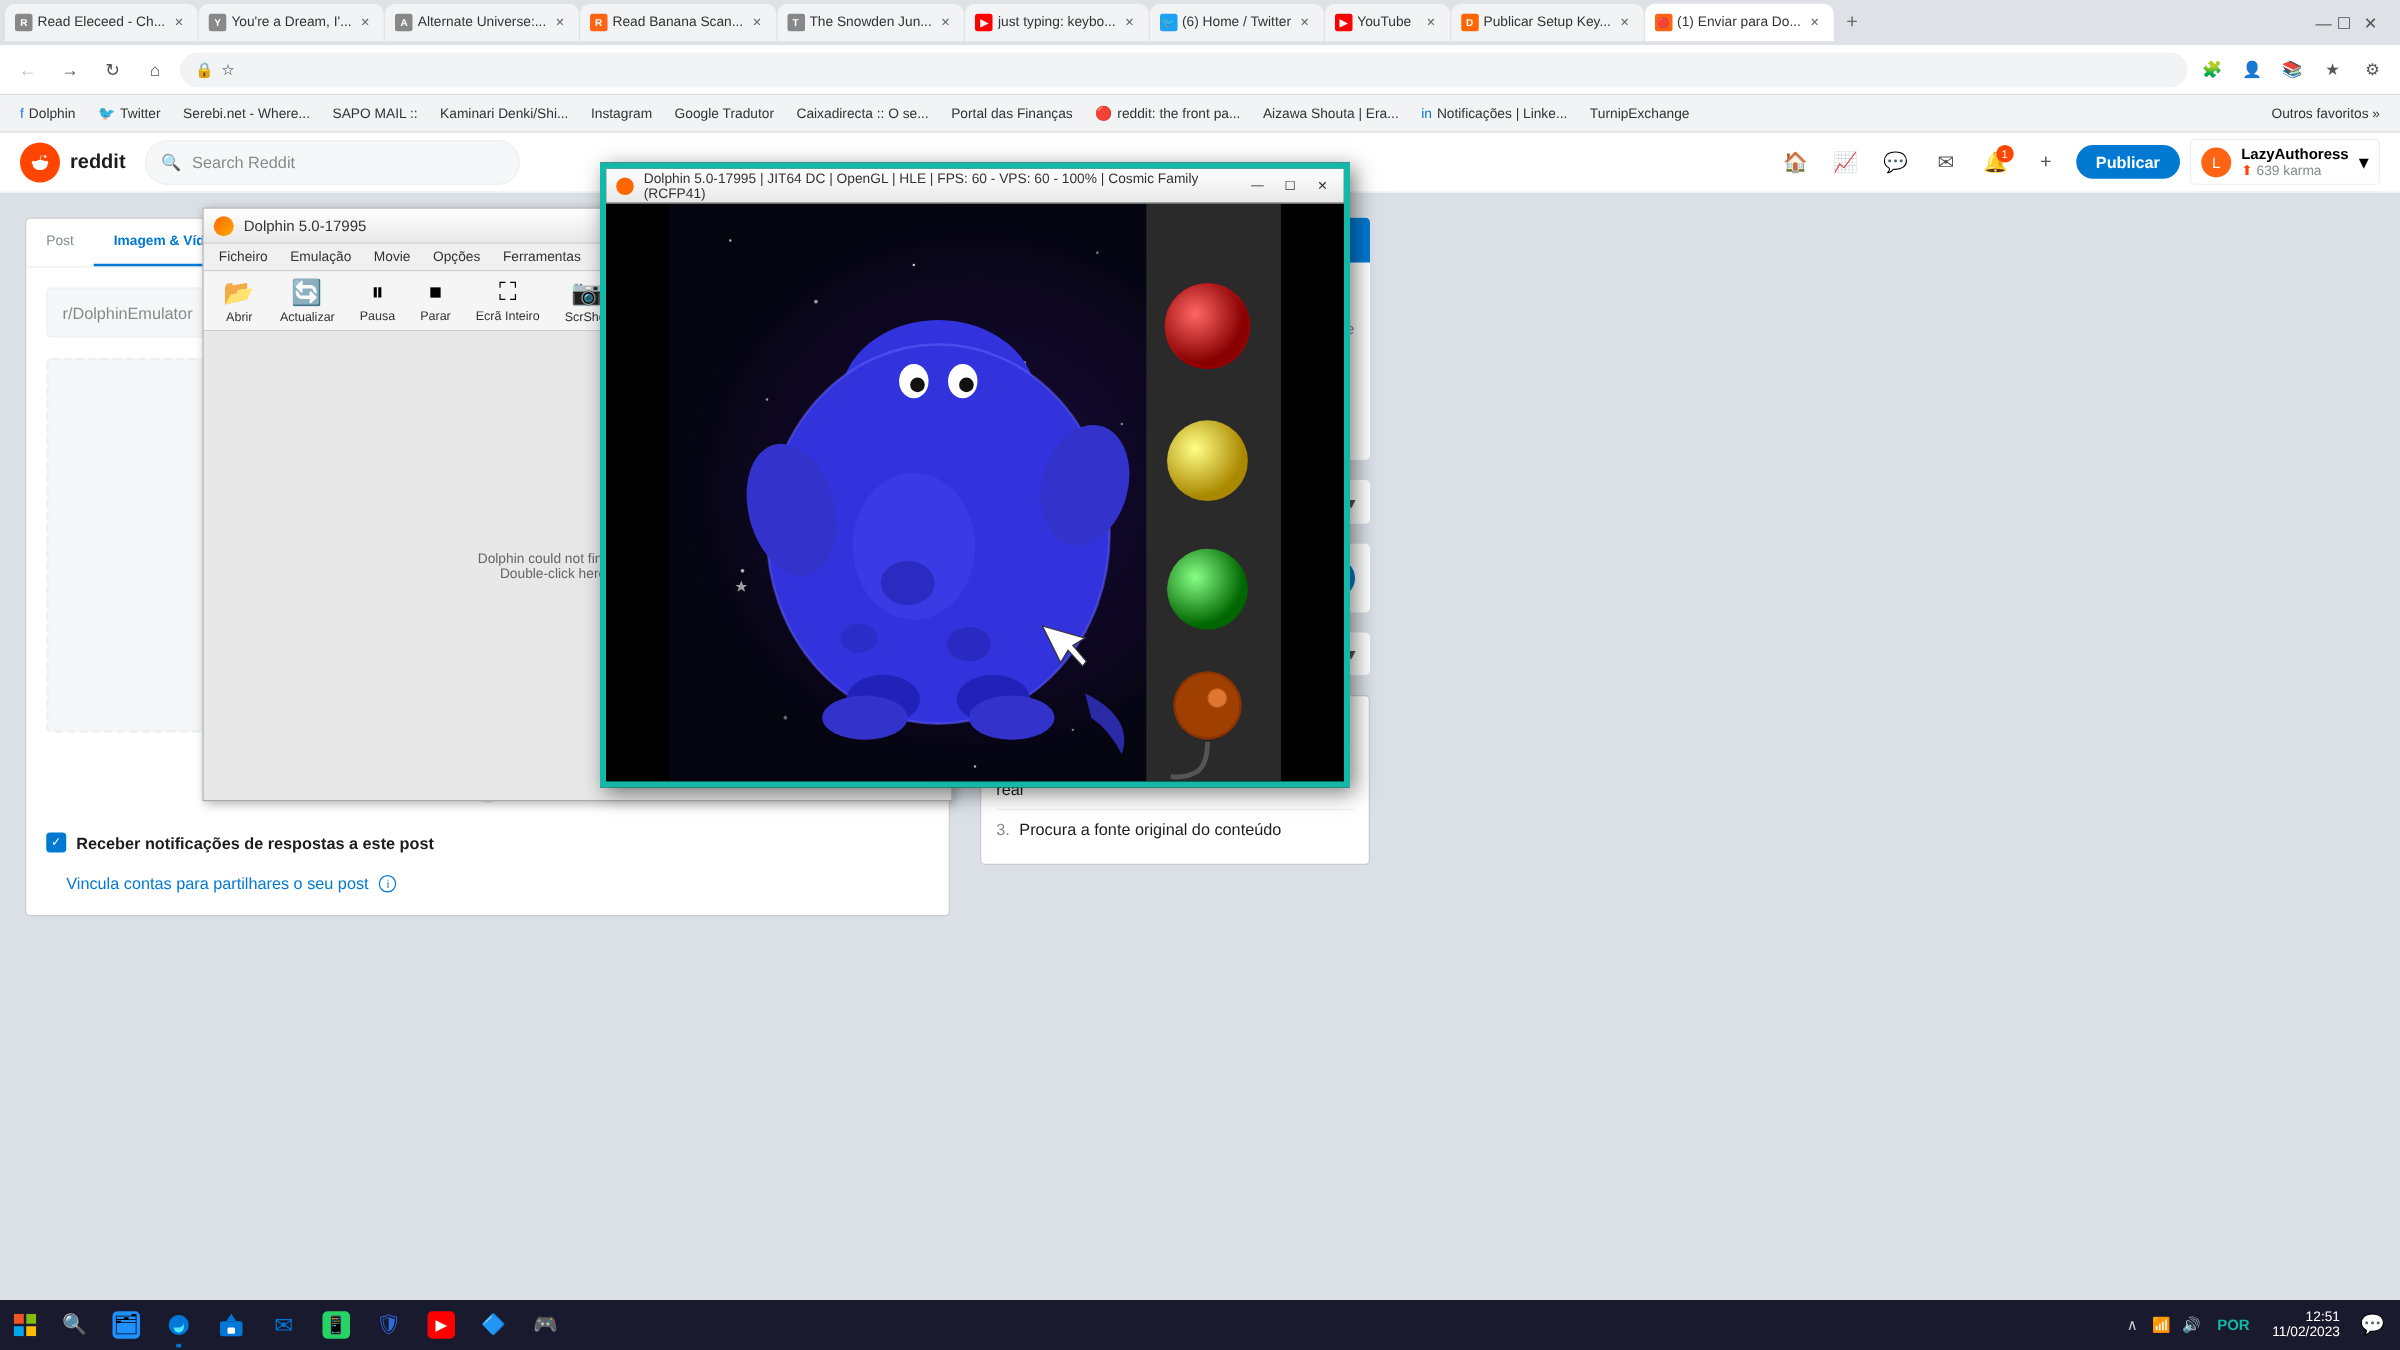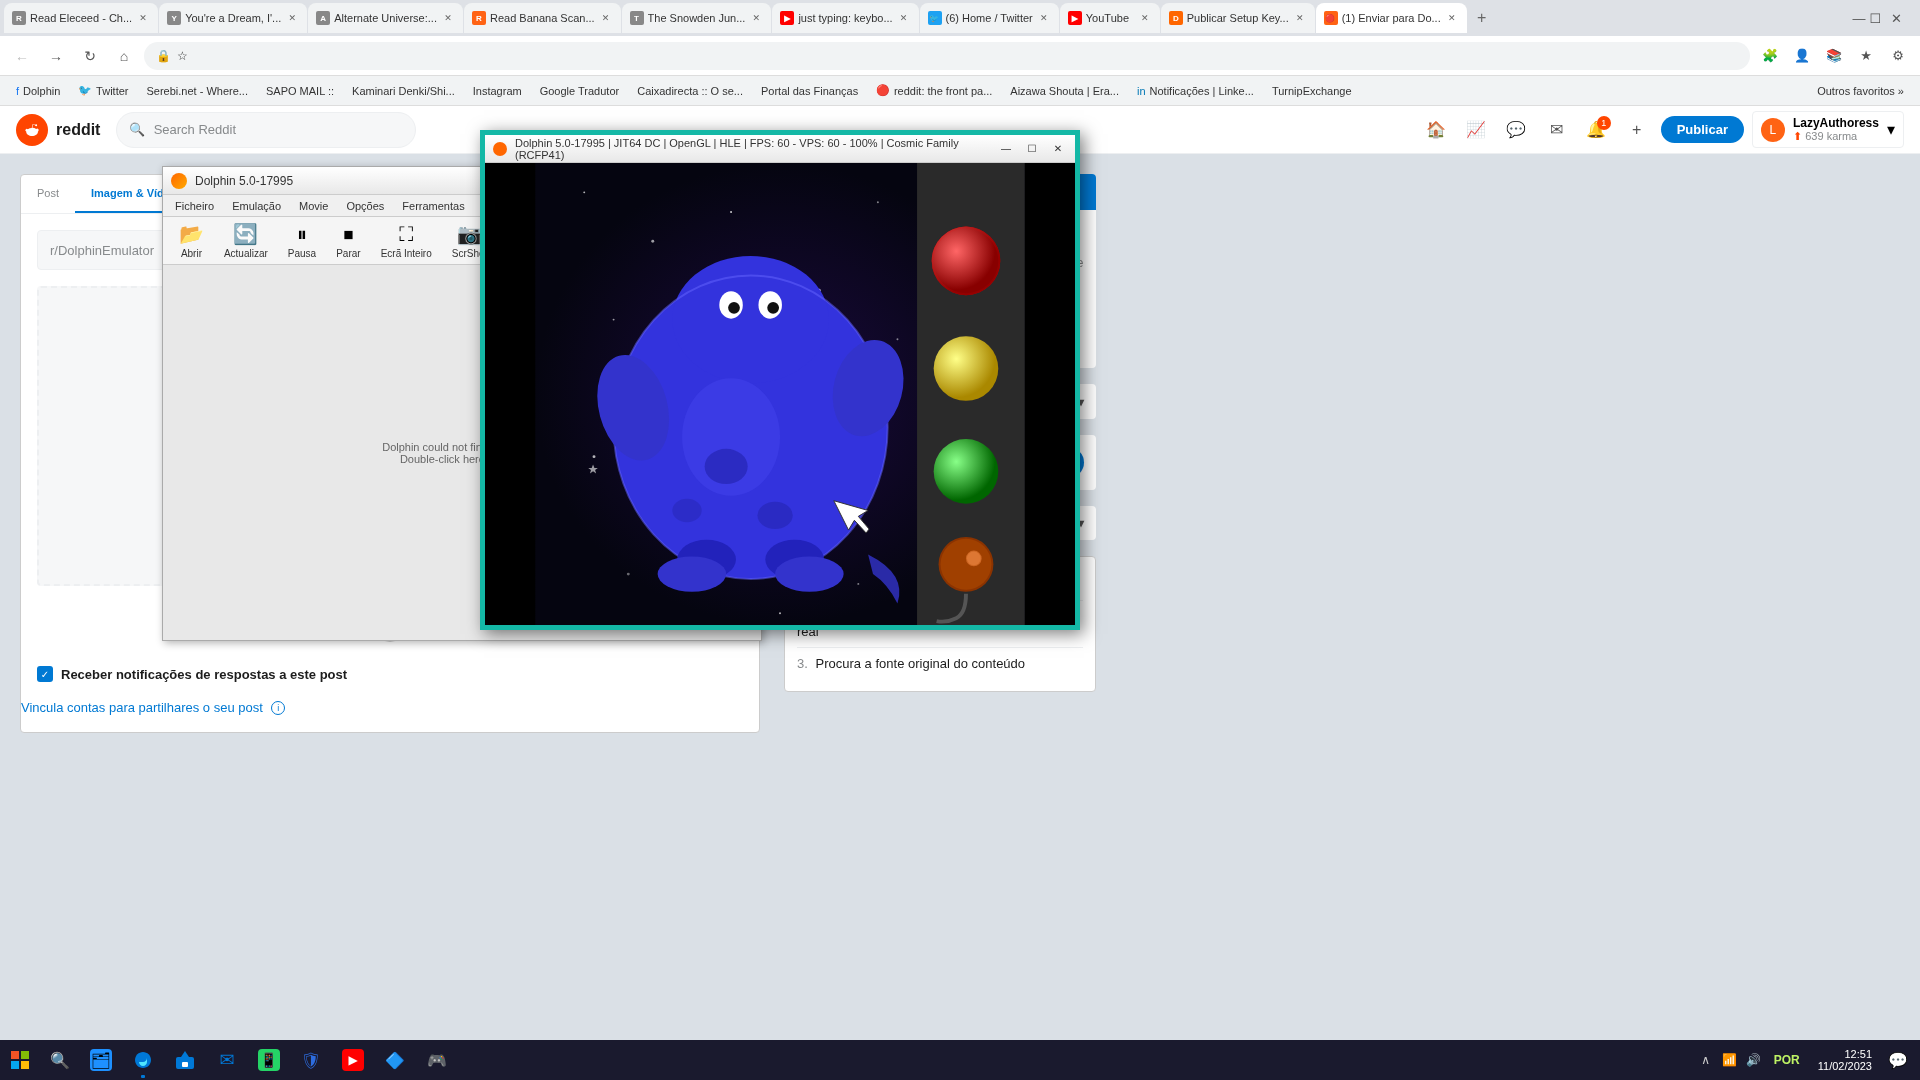--- a/index.html
+++ b/index.html
@@ -52,21 +52,21 @@
     .karma-icon { color: #ff4500; font-size: 11px; }
     .form-tabs { display: flex; border-bottom: 1px solid #edeff1; }
     .form-tab { padding: 12px 16px; font-size: 11px; color: #878a8c; cursor: pointer; border-bottom: 2px solid transparent; }
     .form-tab.active { color: #0079d3; border-bottom-color: #0079d3; font-weight: 600; }
 
     
     .notification-row { display: flex; align-items: center; gap: 8px; margin: 16px; }
     .checkbox-blue { width: 16px; height: 16px; background: #0079d3; border-radius: 3px; display: flex; align-items: center; justify-content: center; color: white; font-size: 10px; flex-shrink: 0; }
     .notification-text { font-size: 13px; font-weight: 600; color: #1c1c1c; }
 
-    .link-accounts { margin: 8px 0 16px; }
+    .link-accounts { margin: 8px 32px 16px; }
     .link-accounts a { color: #0079d3; font-size: 13px; text-decoration: none; }
     .info-icon { display: inline-flex; align-items: center; justify-content: center; width: 14px; height: 14px; border-radius: 50%; border: 1px solid #0079d3; color: #0079d3; font-size: 9px; cursor: pointer; margin-left: 4px; vertical-align: middle; }
 
     
     .right-sidebar { width: 312px; flex-shrink: 0; }
     .sidebar-card { background: #fff; border-radius: 4px; margin-bottom: 16px; overflow: hidden; }
     .sidebar-card-body { padding: 12px; }
     .sidebar-card-title { font-size: 14px; font-weight: 700; color: #1c1c1c; margin-bottom: 4px; }
     .sidebar-card-desc { font-size: 12px; color: #878a8c; margin-bottom: 8px; }
     .sidebar-rule { font-size: 13px; color: #1c1c1c; padding: 8px 0; border-bottom: 1px solid #edeff1; }
@@ -110,21 +110,21 @@
     .taskbar-search { width: 40px; height: 40px; display: flex; align-items: center; justify-content: center; cursor: pointer; color: white; }
     .taskbar-apps { display: flex; align-items: center; gap: 0; }
     .taskbar-app { width: 42px; height: 40px; display: flex; align-items: center; justify-content: center; cursor: pointer; position: relative; }
     .taskbar-app-icon { width: 22px; height: 22px; border-radius: 4px; display: flex; align-items: center; justify-content: center; }
     .app-indicator { position: absolute; bottom: 2px; left: 50%; transform: translateX(-50%); width: 4px; height: 3px; background: #0078d7; border-radius: 1px; }
 
     .taskbar-right { margin-left: auto; display: flex; align-items: center; gap: 4px; padding: 0 8px; }
     .taskbar-icon { width: 20px; height: 20px; display: flex; align-items: center; justify-content: center; font-size: 12px; color: #ccc; cursor: pointer; }
     .taskbar-time { color: #fff; font-size: 11px; text-align: right; padding: 0 8px; cursor: pointer; }
     .taskbar-time-line { display: block; }
-    .taskbar-lang { color: #bef264; font-size: 12px; font-weight: 600; padding: 0 6px; cursor: pointer; }
+    .taskbar-lang { color: #14b8a6; font-size: 12px; font-weight: 600; padding: 0 6px; cursor: pointer; }
     .taskbar-notification { width: 28px; height: 40px; display: flex; align-items: center; justify-content: center; color: #ccc; cursor: pointer; }
 
     .favicon-circle { width: 14px; height: 14px; border-radius: 2px; display: flex; align-items: center; justify-content: center; font-size: 8px; color: white; font-weight: bold; }
 
     
     .scroll-indicator { display: flex; justify-content: center; padding: 8px; }
     .scroll-btn { width: 32px; height: 32px; border-radius: 50%; border: 1px solid #ccc; display: flex; align-items: center; justify-content: center; cursor: pointer; font-size: 14px; color: #555; }
 
     .sidebar-emulator-header { background: #0079d3; color: white; padding: 10px 12px; }
     .sidebar-emulator-title { font-size: 14px; font-weight: 700; }

